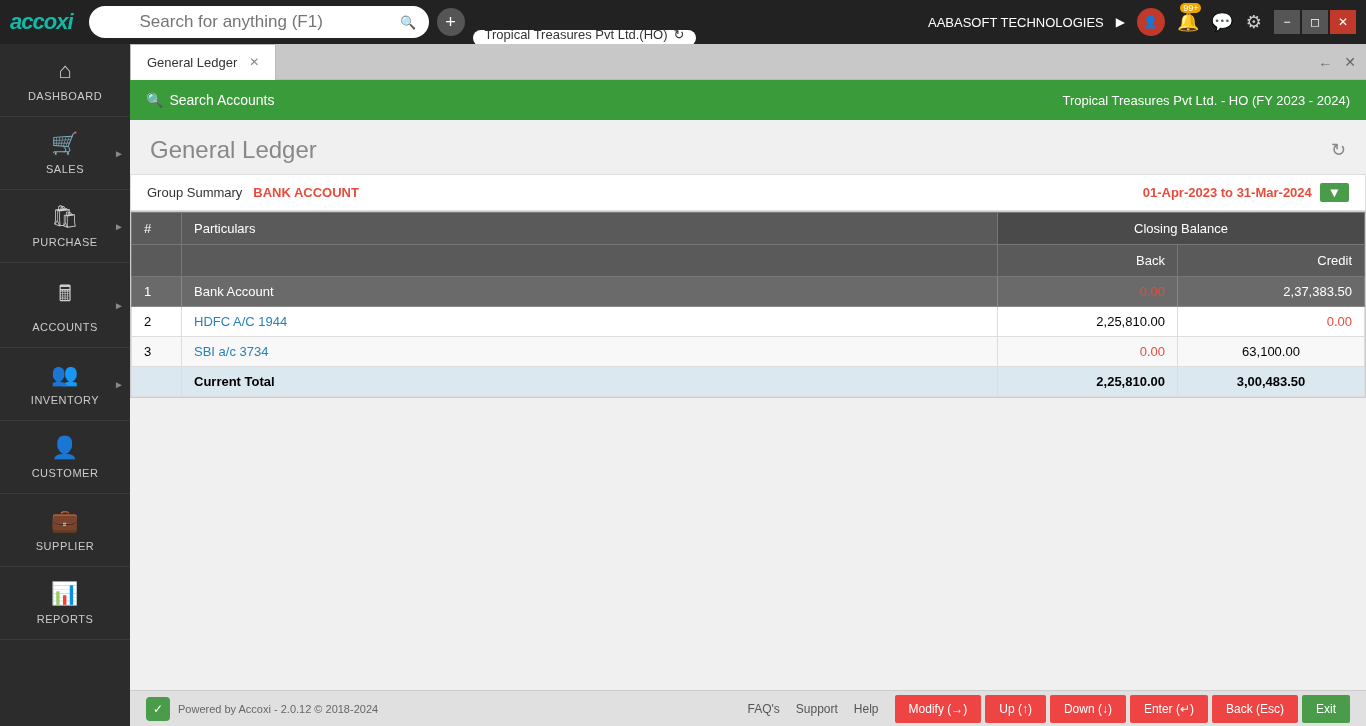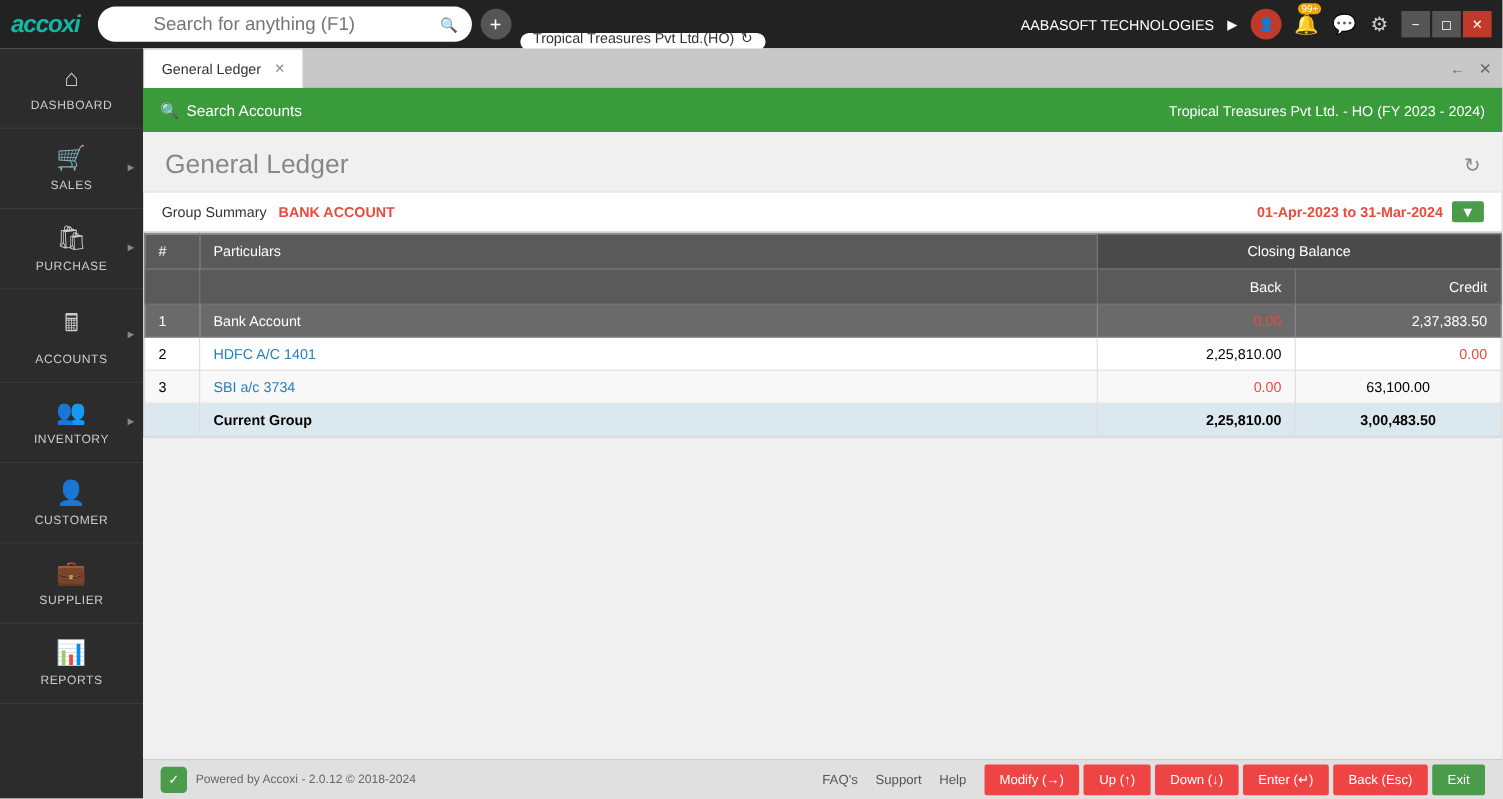--- a/index.html
+++ b/index.html
@@ -254,33 +254,33 @@
           </thead>
           <tbody id="table-body">
           <tr style="background: rgb(106, 106, 106); color: rgb(255, 255, 255);">
                 <td style="border-color: rgb(136, 136, 136);">1</td>
                 <td style="border-color: rgb(136, 136, 136);">Bank Account</td>
                 <td style="text-align: right; border-color: rgb(136, 136, 136); color: rgb(231, 76, 60);">0.00</td>
                 <td style="text-align: right; border-color: rgb(136, 136, 136);">2,37,383.50</td>
               </tr>
               <tr>
                 <td style="border-color: rgb(221, 221, 221);">2</td>
-                <td style="border-color: rgb(221, 221, 221); color: rgb(41, 128, 185); cursor: pointer;">HDFC A/C 1401</td>
+                <td style="border-color: rgb(221, 221, 221); color: rgb(41, 128, 185); cursor: pointer;">HDFC A/C 1944</td>
                 <td style="text-align: right; border-color: rgb(221, 221, 221);">2,25,810.00</td>
                 <td style="text-align: right; border-color: rgb(221, 221, 221); color: rgb(231, 76, 60);">0.00</td>
               </tr>
               <tr style="background: rgb(248, 248, 248);">
                 <td style="border-color: rgb(221, 221, 221);">3</td>
                 <td style="border-color: rgb(221, 221, 221); color: rgb(41, 128, 185); cursor: pointer;">SBI a/c 3734</td>
                 <td style="text-align: right; border-color: rgb(221, 221, 221); color: rgb(231, 76, 60);">0.00</td>
                 <td style="text-align: center; border-color: rgb(221, 221, 221);">63,100.00</td>
               </tr>
               <tr style="background: rgb(220, 232, 240);">
                 <td style="border-color: rgb(221, 221, 221);"></td>
-                <td style="border-color: rgb(221, 221, 221); font-weight: bold;">Current Group</td>
+                <td style="border-color: rgb(221, 221, 221); font-weight: bold;">Current Total</td>
                 <td style="text-align: right; border-color: rgb(221, 221, 221); font-weight: bold;">2,25,810.00</td>
                 <td style="text-align: center; border-color: rgb(221, 221, 221); font-weight: bold;">3,00,483.50</td>
               </tr>
             </tbody>
         </table>
       </div>
 
 
     </div>
 

